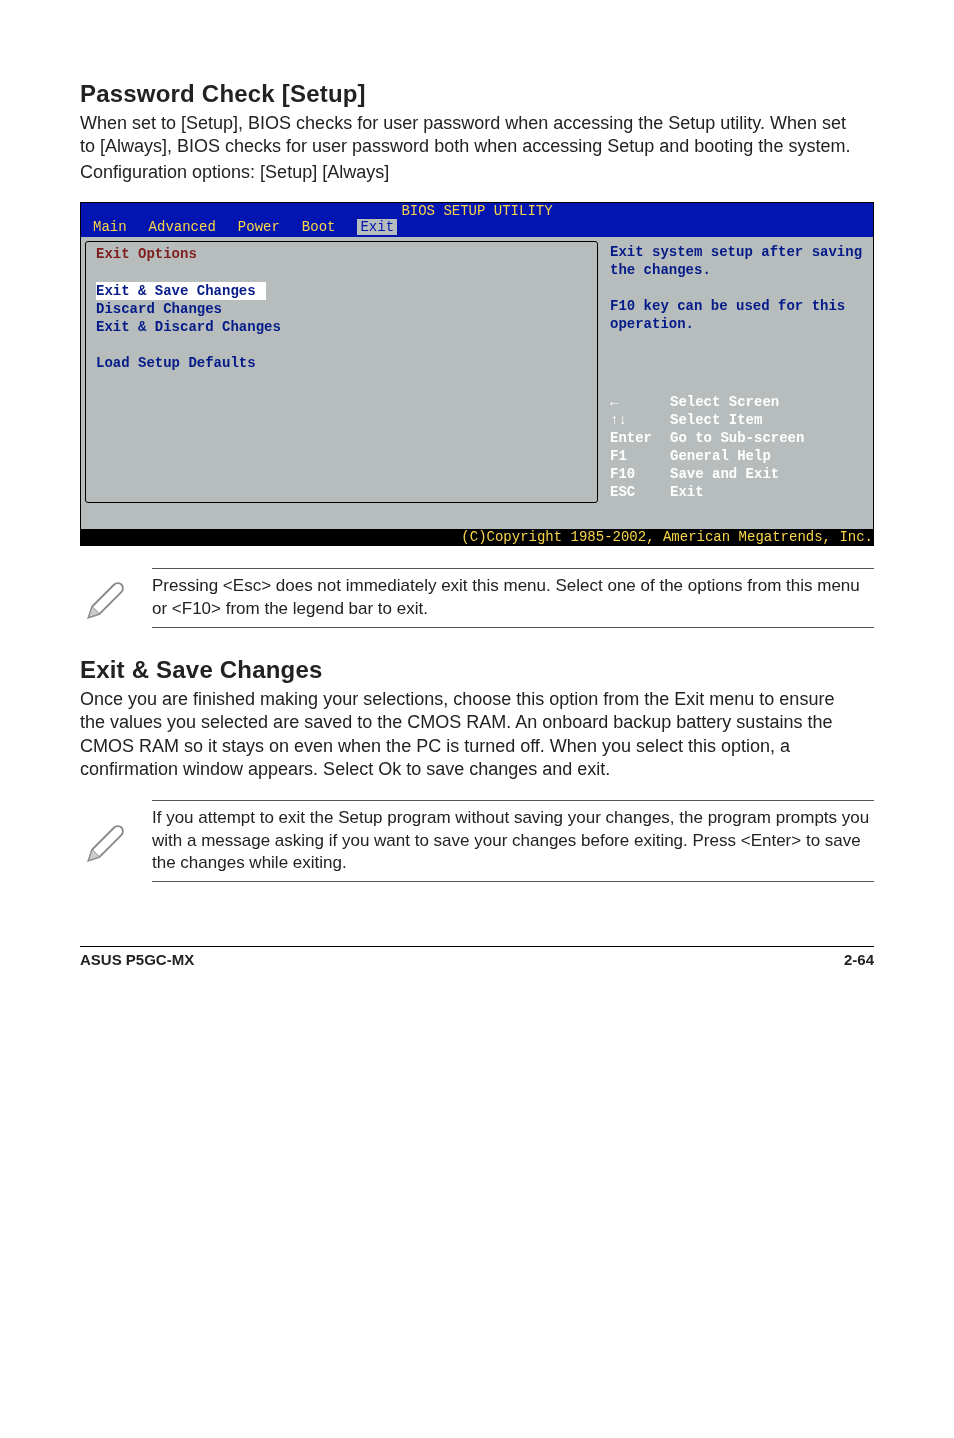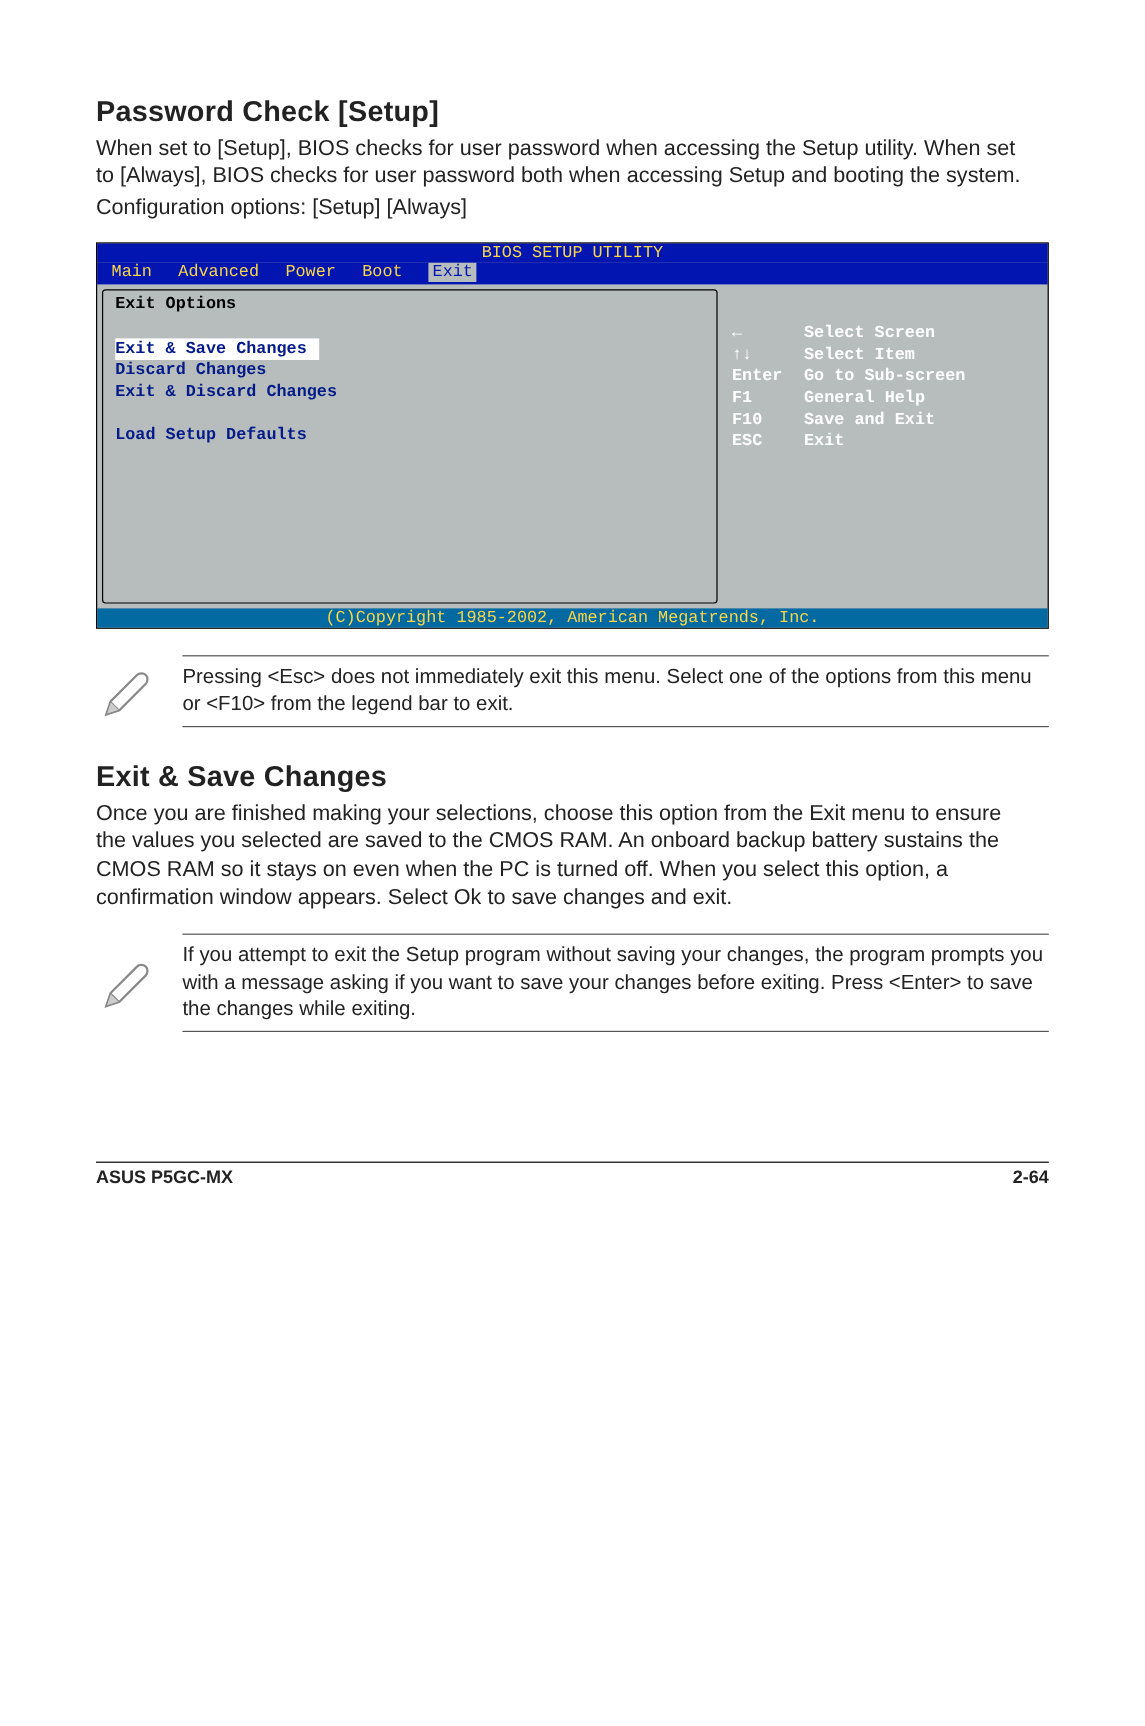--- a/index.html
+++ b/index.html
@@ -72,21 +72,21 @@
   .bios-left {
     flex: 1;
     padding: 4px 4px 4px 4px;
   }
   .bios-left-inner {
     border: 1px solid #000;
     border-radius: 3px;
     padding: 4px 10px 130px 10px;
   }
   .bios-left-title {
-    color: #000000;
+    color: #7f1d1d;
     font-weight: bold;
     margin-bottom: 10px;
   }
   .bios-opt {
     color: #041a88;
     font-weight: bold;
     line-height: 18px;
   }
   .bios-opt.selected{
     background:#fff;
@@ -112,24 +112,25 @@
     margin-top: 26px;
   }
   .bios-right .keys .kline{
     display:flex;
   }
   .bios-right .keys .kkey{
     width:60px;
     color:#fff;
   }
   .bios-footer {
-    background: #0369a1;
+    background: #000000;
     color: #f9d54a;
-    text-align: center;
+    text-align: right;
     line-height: 16px;
+    margin-top: 22px;
   }
   .note-block {
     display: flex;
     gap: 22px;
     margin: 16px 0 28px 0;
     align-items: center;
   }
   .note-block .icon {
     width: 50px;
     flex-shrink:0;
@@ -143,21 +144,21 @@
   .note-block .msg {
     border-top: 1px solid #555;
     border-bottom: 1px solid #555;
     padding: 6px 0;
     font-size: 17px;
     line-height: 1.35;
     flex:1;
   }
   .footer{
     border-top:1px solid #000;
-    margin-top:108px;
+    margin-top:64px;
     padding-top:4px;
     display:flex;
     justify-content:space-between;
     font-weight:bold;
     font-size:15px;
   }
   .spacer{height:10px;}
 </style>
 </head>
 <body>
@@ -185,20 +186,23 @@
         <div class="bios-left-title">Exit Options</div>
         <div class="spacer"></div>
         <div class="bios-opt selected">Exit &amp; Save Changes</div>
         <div class="bios-opt">Discard Changes</div>
         <div class="bios-opt">Exit &amp; Discard Changes</div>
         <div class="bios-opt">&nbsp;</div>
         <div class="bios-opt">Load Setup Defaults</div>
       </div>
         </div>
       <div class="bios-right">
+        <div class="desc" style="white-space:pre-line">Exit system setup after saving the changes.
+
+F10 key can be used for this operation.</div>
         <div class="keys">
           <div class="kline">
               <span class="kkey">←</span>
               <span>Select Screen</span>
             </div>
           <div class="kline">
               <span class="kkey">↑↓</span>
               <span>Select Item</span>
             </div>
           <div class="kline">

